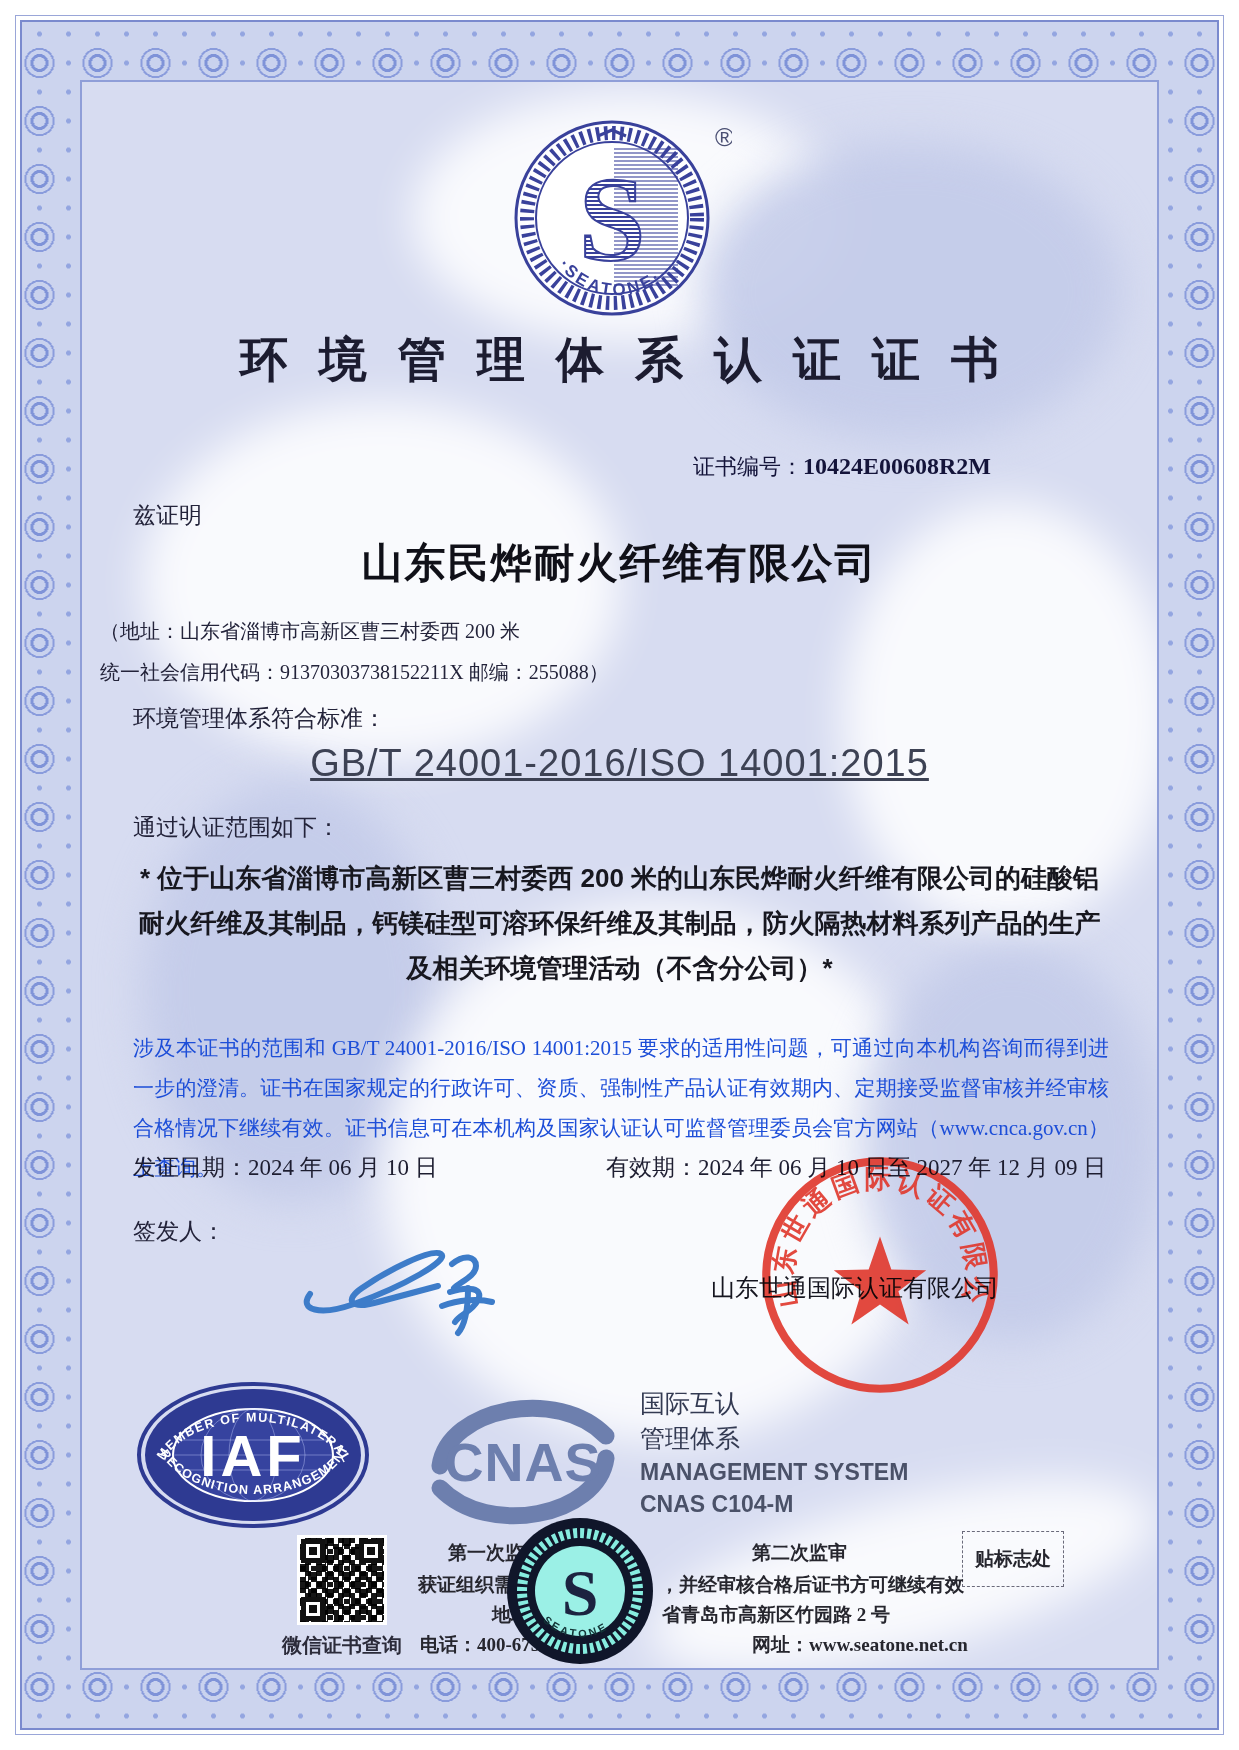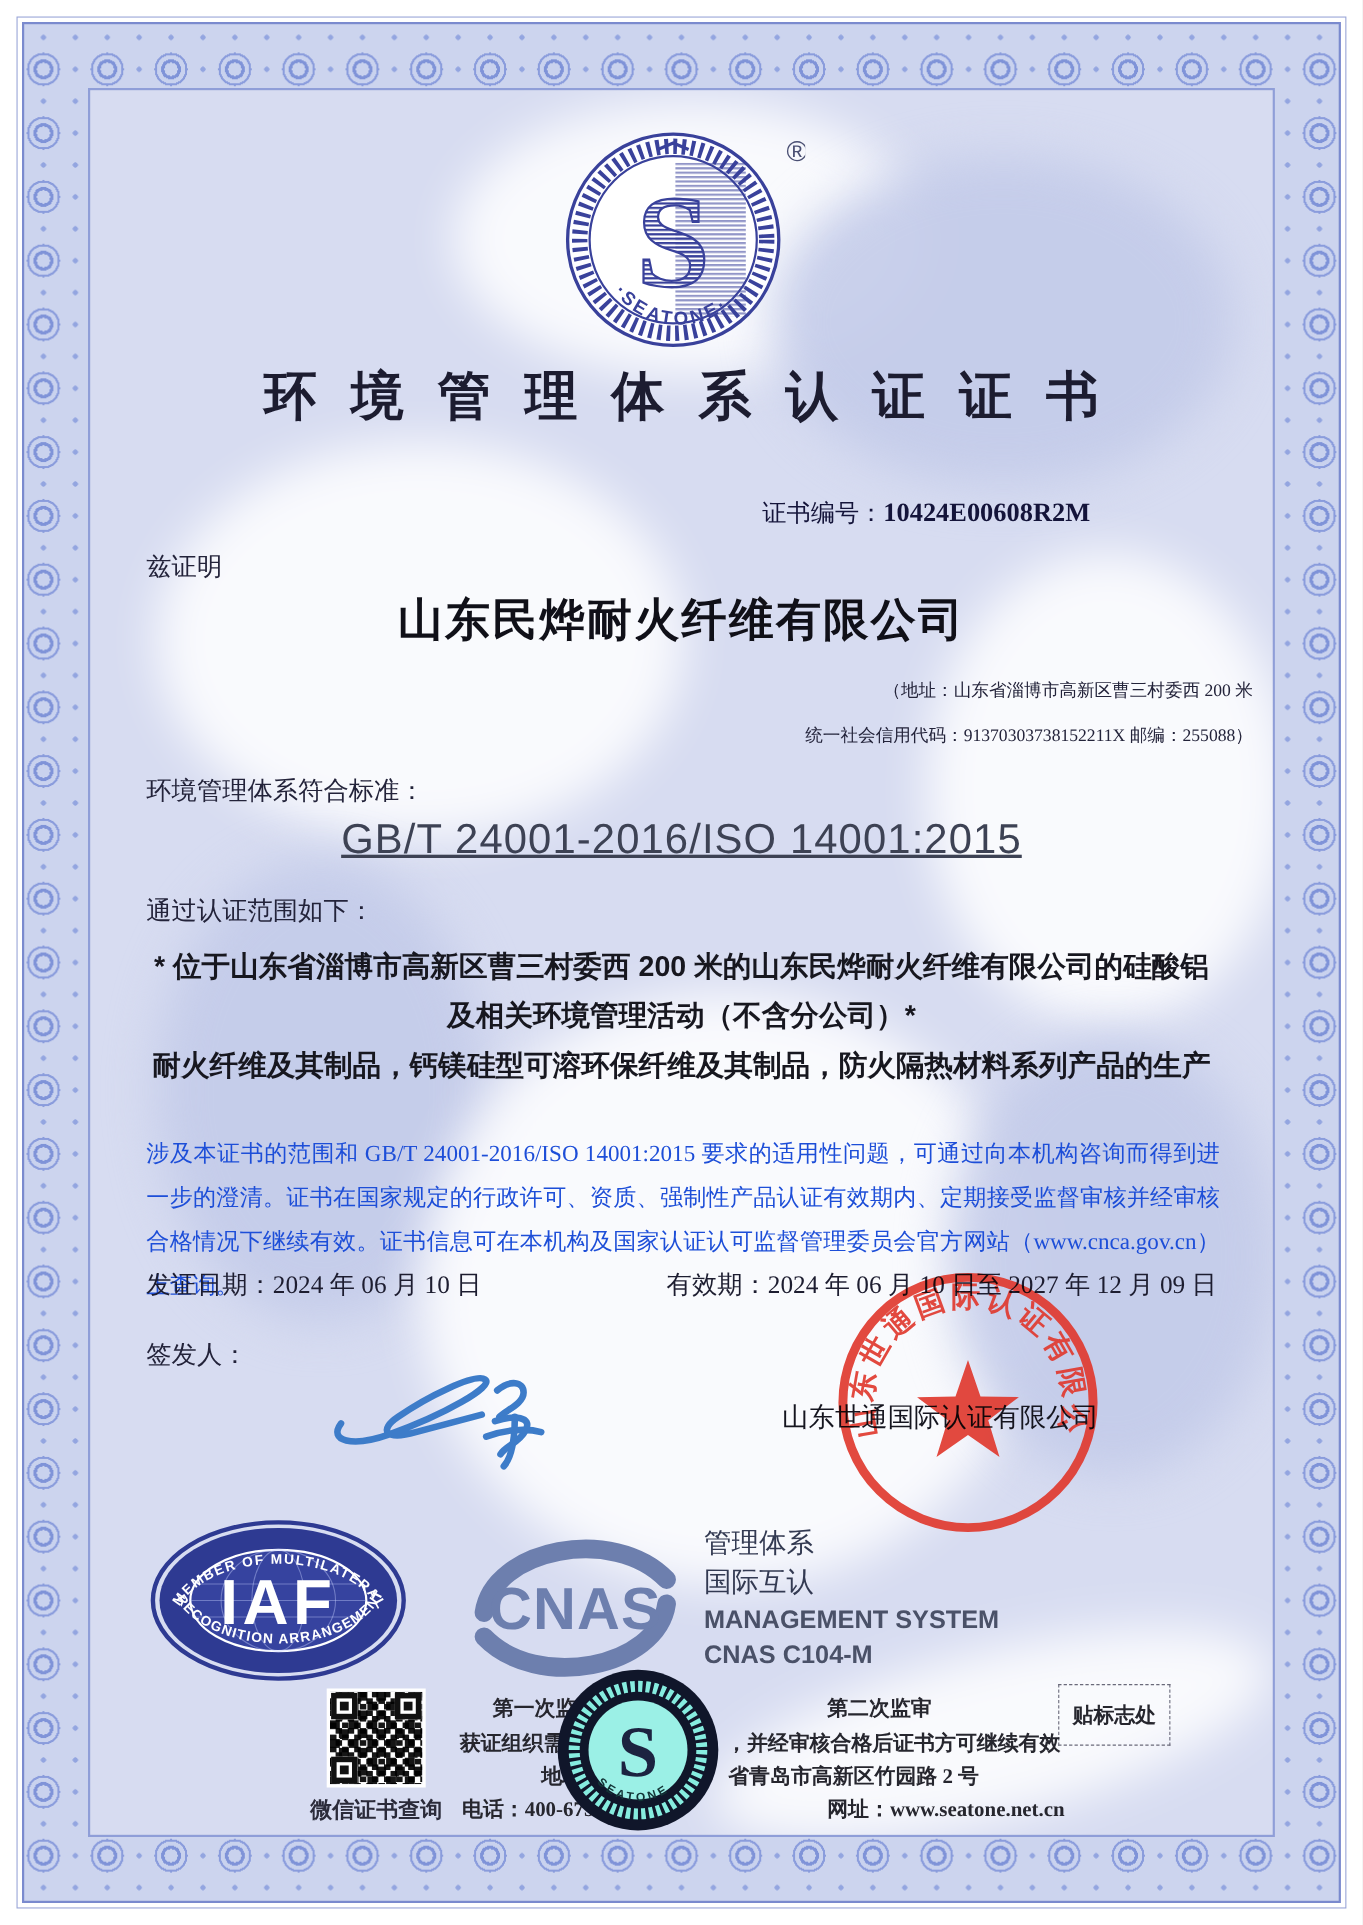--- a/index.html
+++ b/index.html
@@ -46,21 +46,21 @@
     letter-spacing:31px; padding-left:31px;
   }
   .cert-no { right:248px; top:452px; font-size:22px; color:#14143a; white-space:nowrap; }
   .cert-no b { font-size:24px; font-weight:700; }
   .label-sm { font-size:23px; color:#23233a; }
   .company {
     left:100px; right:100px; top:536px; text-align:center;
     font-family:"Liberation Sans","DejaVu Sans",sans-serif;
     font-size:41px; font-weight:700; color:#101018; letter-spacing:2px;
   }
-  .addr { left:100px; right:100px; text-align:right; font-size:16px; color:#23233a; }
+  .addr { left:100px; right:100px; text-align:left; font-size:20px; color:#23233a; }
   .standard {
     left:100px; right:100px; top:742px; text-align:center;
     font-family:"Liberation Sans","DejaVu Sans",sans-serif;
     font-size:38px; color:#3d4254; letter-spacing:1px;text-decoration:underline;
   }
   .scope-block {
     left:130px; right:130px; top:856px; text-align:center;
     font-family:Liberation Sans, sans-serif;
     font-size:26px; font-weight:700; color:#17171f; line-height:45px;
   }
@@ -149,22 +149,22 @@
     <div class="abs company">山东民烨耐火纤维有限公司</div>
     <div class="abs addr" style="top:618px;">（地址：山东省淄博市高新区曹三村委西 200 米</div>
     <div class="abs addr" style="top:659px;">统一社会信用代码：91370303738152211X 邮编：255088）</div>
 
     <div class="abs label-sm" style="left:133px; top:703px;">环境管理体系符合标准：</div>
     <div class="abs standard">GB/T 24001-2016/ISO 14001:2015</div>
 
     <div class="abs label-sm" style="left:133px; top:812px;">通过认证范围如下：</div>
     <div class="abs scope-block">
       <div>* 位于山东省淄博市高新区曹三村委西 200 米的山东民烨耐火纤维有限公司的硅酸铝</div>
+      <div>耐火纤维及其制品，钙镁硅型可溶环保纤维及其制品，防火隔热材料系列产品的生产</div>
       <div>及相关环境管理活动（不含分公司）*</div>
-      <div>耐火纤维及其制品，钙镁硅型可溶环保纤维及其制品，防火隔热材料系列产品的生产</div>
     </div>
 
     <div class="abs fine-print">涉及本证书的范围和 GB/T 24001-2016/ISO 14001:2015 要求的适用性问题，可通过向本机构咨询而得到进一步的澄清。证书在国家规定的行政许可、资质、强制性产品认证有效期内、定期接受监督审核并经审核合格情况下继续有效。证书信息可在本机构及国家认证认可监督管理委员会官方网站（www.cnca.gov.cn）上查询。</div>
 
     <div class="abs date-line" style="left:133px; top:1152px;">发证日期：2024 年 06 月 10 日</div>
     <div class="abs date-line" style="left:606px; top:1152px;">有效期：2024 年 06 月 10 日至 2027 年 12 月 09 日</div>
 
     <div class="abs label-sm" style="left:133px; top:1216px;">签发人：</div>
     <svg class="abs" style="left:292px; top:1230px;" width="230" height="110" viewBox="0 0 230 110">
       <g fill="none" stroke="#3d7cc9" stroke-width="6" stroke-linecap="round" stroke-linejoin="round">
@@ -213,22 +213,22 @@
       </text>
     </svg>
 
     <svg class="abs" style="left:418px; top:1386px;" width="210" height="150" viewBox="0 0 210 150">
       <path d="M22,80 C30,22 140,0 188,50" fill="none" stroke="#6d7fae" stroke-width="17" stroke-linecap="round"></path>
       <path d="M188,72 C180,130 70,152 22,102" fill="none" stroke="#6d7fae" stroke-width="17" stroke-linecap="round"></path>
       <text x="105" y="95" text-anchor="middle" font-size="54" font-weight="700" fill="#6d7fae" letter-spacing="1">CNAS</text>
     </svg>
 
     <div class="abs accr">
+      <div class="cjk">国际互认</div>
       <div class="cjk">管理体系</div>
-      <div class="cjk">国际互认</div>
       <div class="en">MANAGEMENT SYSTEM</div>
       <div class="en">CNAS C104-M</div>
     </div>
 
     <div class="abs qr">
       <div class="f tl"></div>
       <div class="f tr"></div>
       <div class="f bl"></div>
     </div>
     <div class="abs qr-cap">微信证书查询</div>

